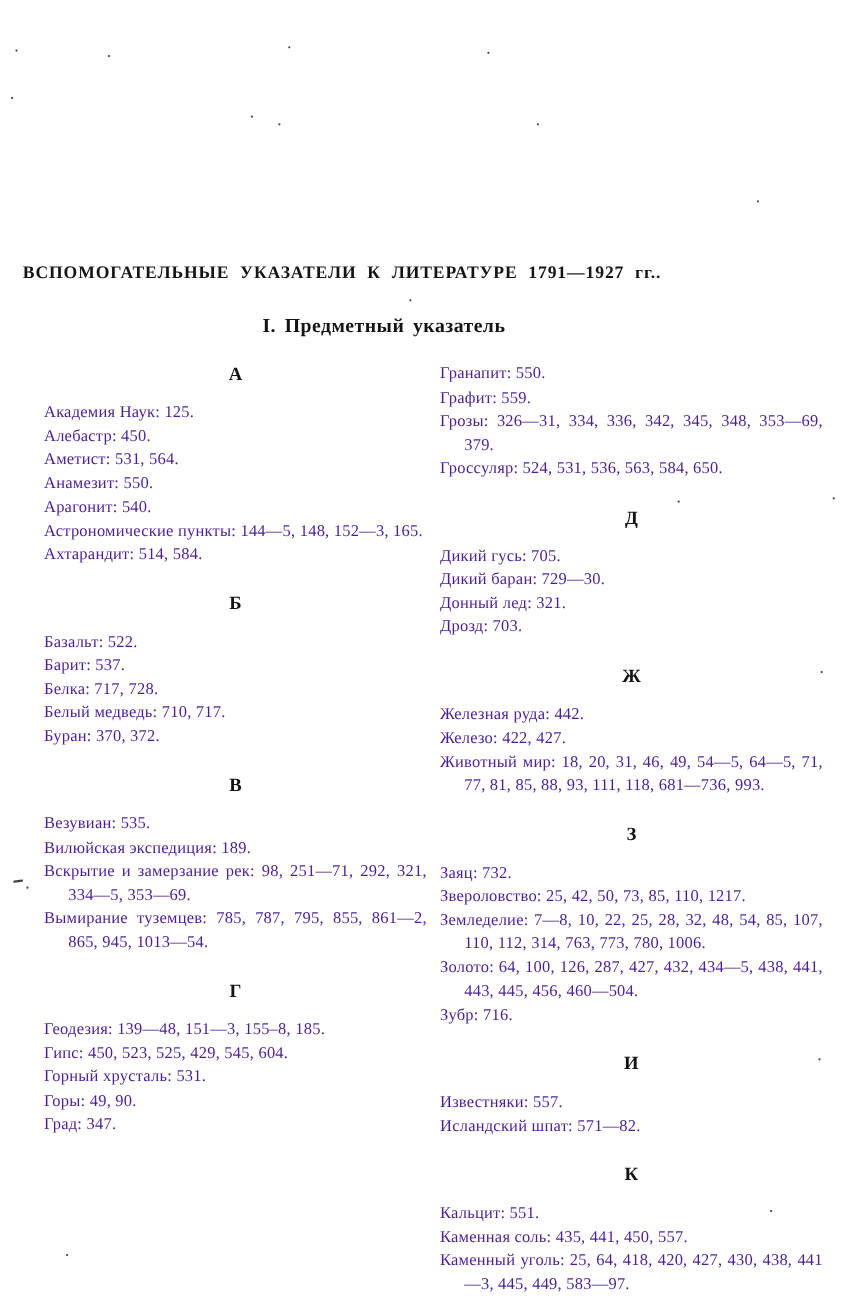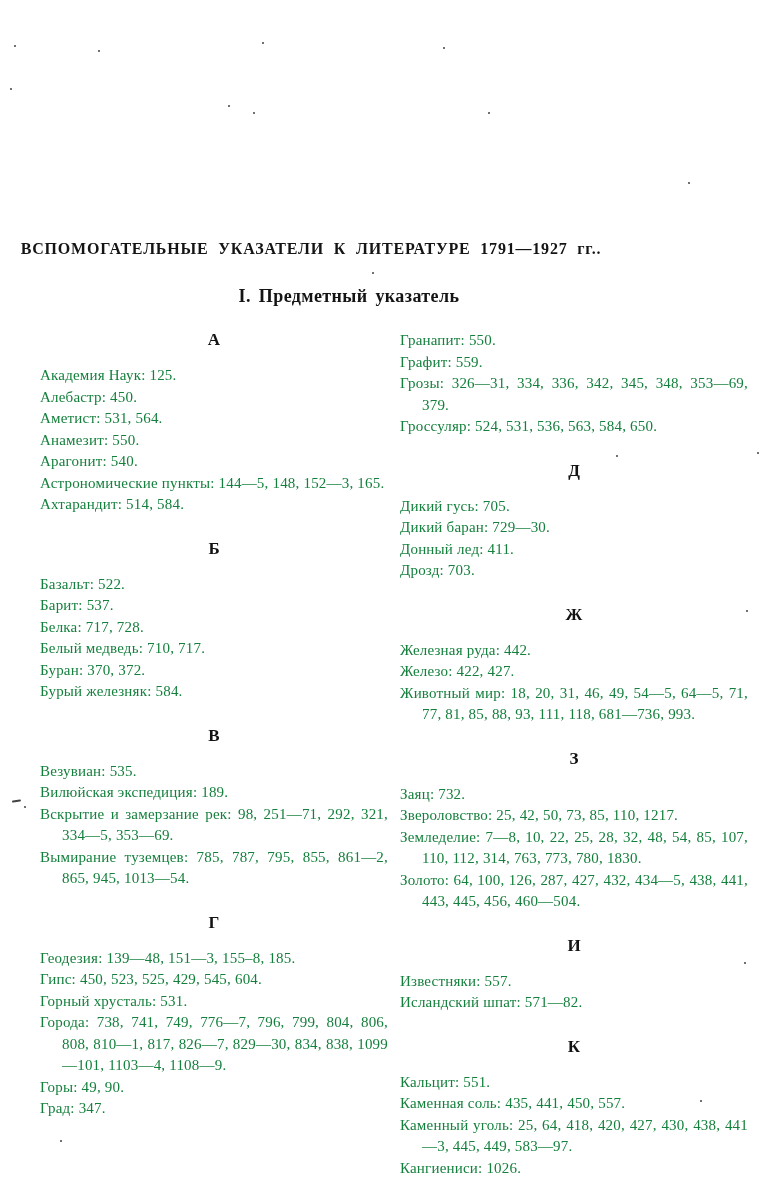--- a/index.html
+++ b/index.html
@@ -69,21 +69,21 @@
   .col .letter-heading:first-child {
     margin-top: 0;
   }
   .entry {
     font-size: 15px;
     line-height: 21.5px;
     padding-left: 22px;
     text-indent: -22px;
     text-align: justify;
     letter-spacing: 0.2px;
-    color: #15803d;
+    color: #4c1d95;
   }
   
   .speck {
     position: absolute;
     background: #222;
     width: 2px;
     height: 2px;
     border-radius: 50%;
     opacity: 0.85;
   }
@@ -130,53 +130,52 @@
         <div class="entry">Анамезит: 550.</div>
         <div class="entry">Арагонит: 540.</div>
         <div class="entry">Астрономические пункты: 144—5, 148, 152—3, 165.</div>
         <div class="entry">Ахтарандит: 514, 584.</div>
         <div class="letter-heading">Б</div>
         <div class="entry">Базальт: 522.</div>
         <div class="entry">Барит: 537.</div>
         <div class="entry">Белка: 717, 728.</div>
         <div class="entry">Белый медведь: 710, 717.</div>
         <div class="entry">Буран: 370, 372.</div>
-        <div class="entry">Бурый железняк: 584.</div>
         <div class="letter-heading">В</div>
         <div class="entry">Везувиан: 535.</div>
         <div class="entry">Вилюйская экспедиция: 189.</div>
         <div class="entry">Вскрытие и замерзание рек: 98, 251—71, 292, 321, 334—5, 353—69.</div>
         <div class="entry">Вымирание туземцев: 785, 787, 795, 855, 861—2, 865, 945, 1013—54.</div>
         <div class="letter-heading">Г</div>
         <div class="entry">Геодезия: 139—48, 151—3, 155–8, 185.</div>
         <div class="entry">Гипс: 450, 523, 525, 429, 545, 604.</div>
         <div class="entry">Горный хрусталь: 531.</div>
-        <div class="entry">Города: 738, 741, 749, 776—7, 796, 799, 804, 806, 808, 810—1, 817, 826—7, 829—30, 834, 838, 1099—101, 1103—4, 1108—9.</div>
         <div class="entry">Горы: 49, 90.</div>
         <div class="entry">Град: 347.</div>
       </div>
     <div class="col" id="col-right">
         <div class="entry">Гранапит: 550.</div>
         <div class="entry">Графит: 559.</div>
         <div class="entry">Грозы: 326—31, 334, 336, 342, 345, 348, 353—69, 379.</div>
         <div class="entry">Гроссуляр: 524, 531, 536, 563, 584, 650.</div>
         <div class="letter-heading">Д</div>
         <div class="entry">Дикий гусь: 705.</div>
         <div class="entry">Дикий баран: 729—30.</div>
-        <div class="entry">Донный лед: 411.</div>
+        <div class="entry">Донный лед: 321.</div>
         <div class="entry">Дрозд: 703.</div>
         <div class="letter-heading">Ж</div>
         <div class="entry">Железная руда: 442.</div>
         <div class="entry">Железо: 422, 427.</div>
         <div class="entry">Животный мир: 18, 20, 31, 46, 49, 54—5, 64—5, 71, 77, 81, 85, 88, 93, 111, 118, 681—736, 993.</div>
         <div class="letter-heading">З</div>
         <div class="entry">Заяц: 732.</div>
         <div class="entry">Звероловство: 25, 42, 50, 73, 85, 110, 1217.</div>
-        <div class="entry">Земледелие: 7—8, 10, 22, 25, 28, 32, 48, 54, 85, 107, 110, 112, 314, 763, 773, 780, 1830.</div>
+        <div class="entry">Земледелие: 7—8, 10, 22, 25, 28, 32, 48, 54, 85, 107, 110, 112, 314, 763, 773, 780, 1006.</div>
         <div class="entry">Золото: 64, 100, 126, 287, 427, 432, 434—5, 438, 441, 443, 445, 456, 460—504.</div>
+        <div class="entry">Зубр: 716.</div>
         <div class="letter-heading">И</div>
         <div class="entry">Известняки: 557.</div>
         <div class="entry">Исландский шпат: 571—82.</div>
         <div class="letter-heading">К</div>
         <div class="entry">Кальцит: 551.</div>
         <div class="entry">Каменная соль: 435, 441, 450, 557.</div>
         <div class="entry">Каменный уголь: 25, 64, 418, 420, 427, 430, 438, 441—3, 445, 449, 583—97.</div>
         <div class="entry">Кангиениси: 1026.</div>
       </div>
   </div>

